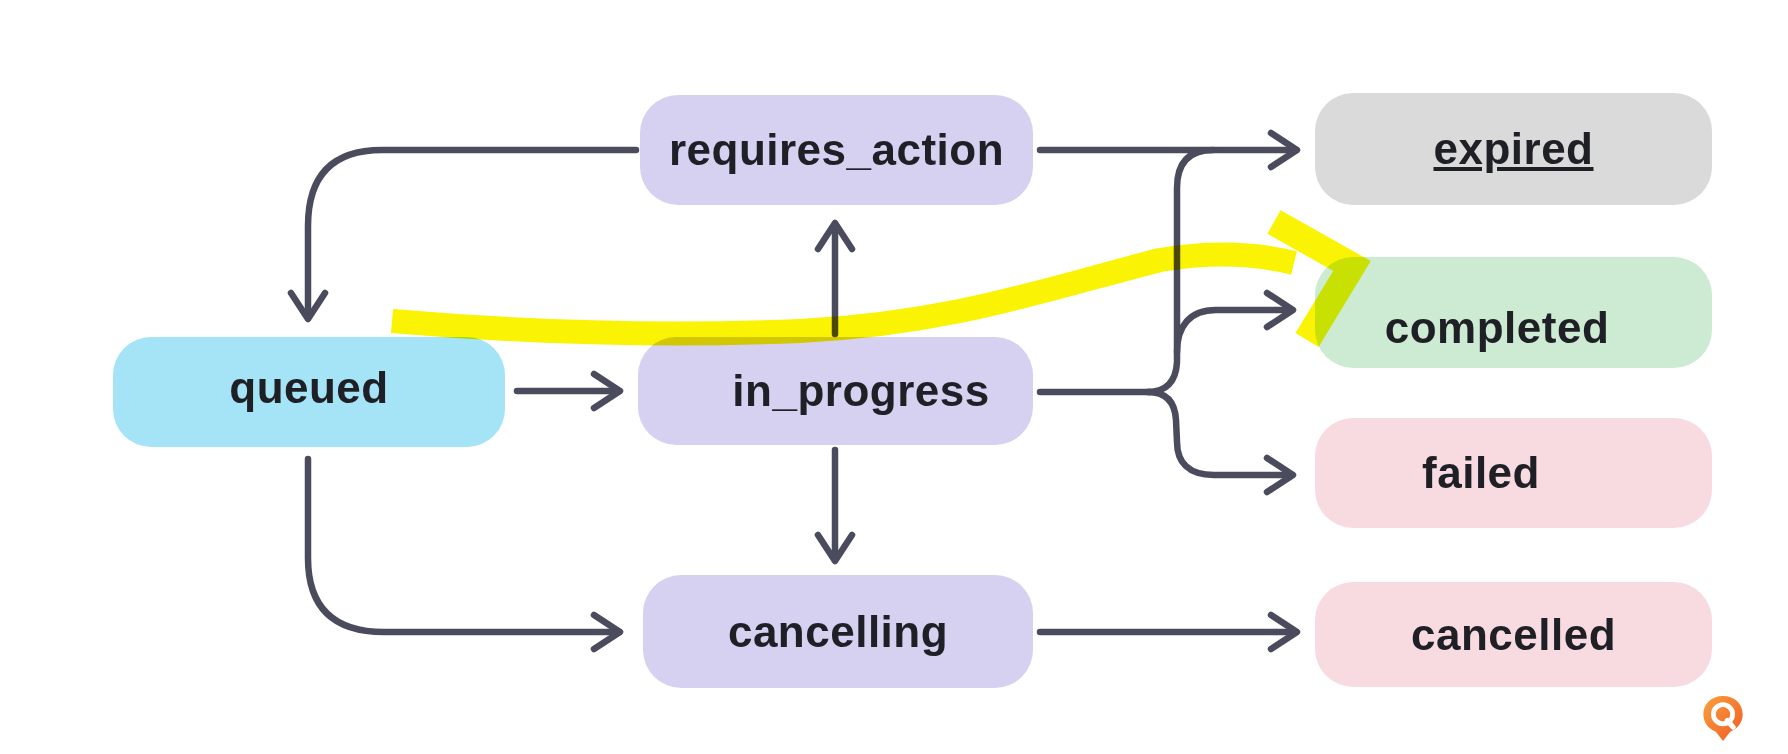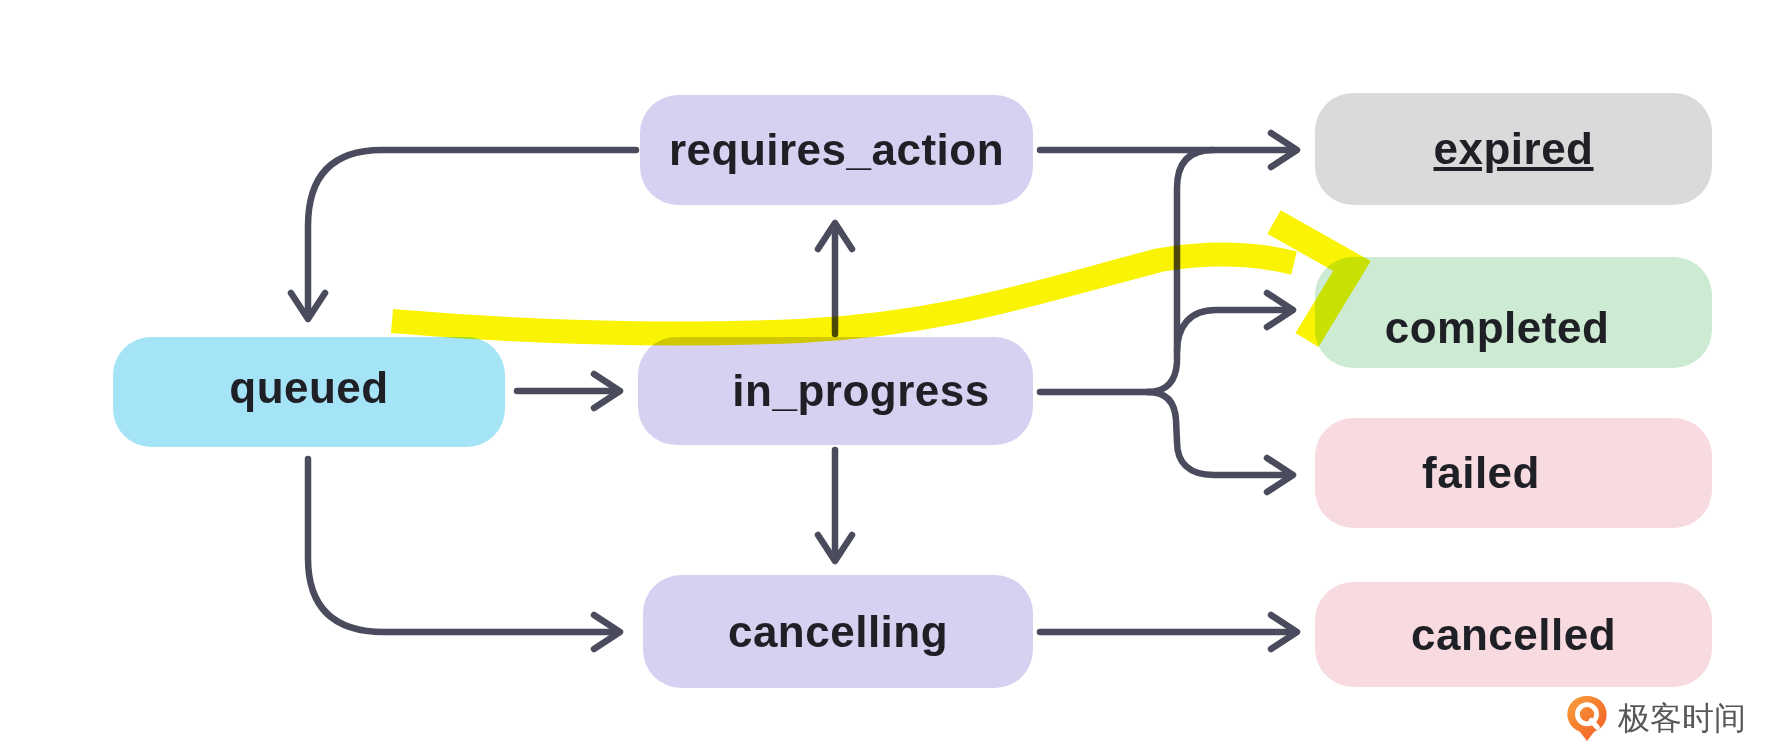--- a/index.html
+++ b/index.html
@@ -89,16 +89,15 @@
       <defs>
         <linearGradient id="lg" x1="0" y1="0" x2="1" y2="1">
           <stop offset="0" stop-color="#F9A03C"></stop>
           <stop offset="1" stop-color="#F15A24"></stop>
         </linearGradient>
       </defs>
       <path d="M24 2 C11.8 2 3.5 10.2 3.5 21.2 C3.5 29.8 9.2 36.2 16.5 39.2 L24 49 L31.5 39.2 C38.8 36.2 44.5 29.8 44.5 21.2 C44.5 10.2 36.2 2 24 2 Z" fill="url(#lg)"></path>
       <circle cx="24" cy="21" r="10" fill="none" stroke="#ffffff" stroke-width="5"></circle>
       <path d="M28.5 27.5 L34.5 34.5" stroke="#ffffff" stroke-width="5.5" stroke-linecap="round" fill="none"></path>
     </svg>
-    <span class="logo-text">极客时间</span>
   </div>
 
 </div>
 
 </body></html>

